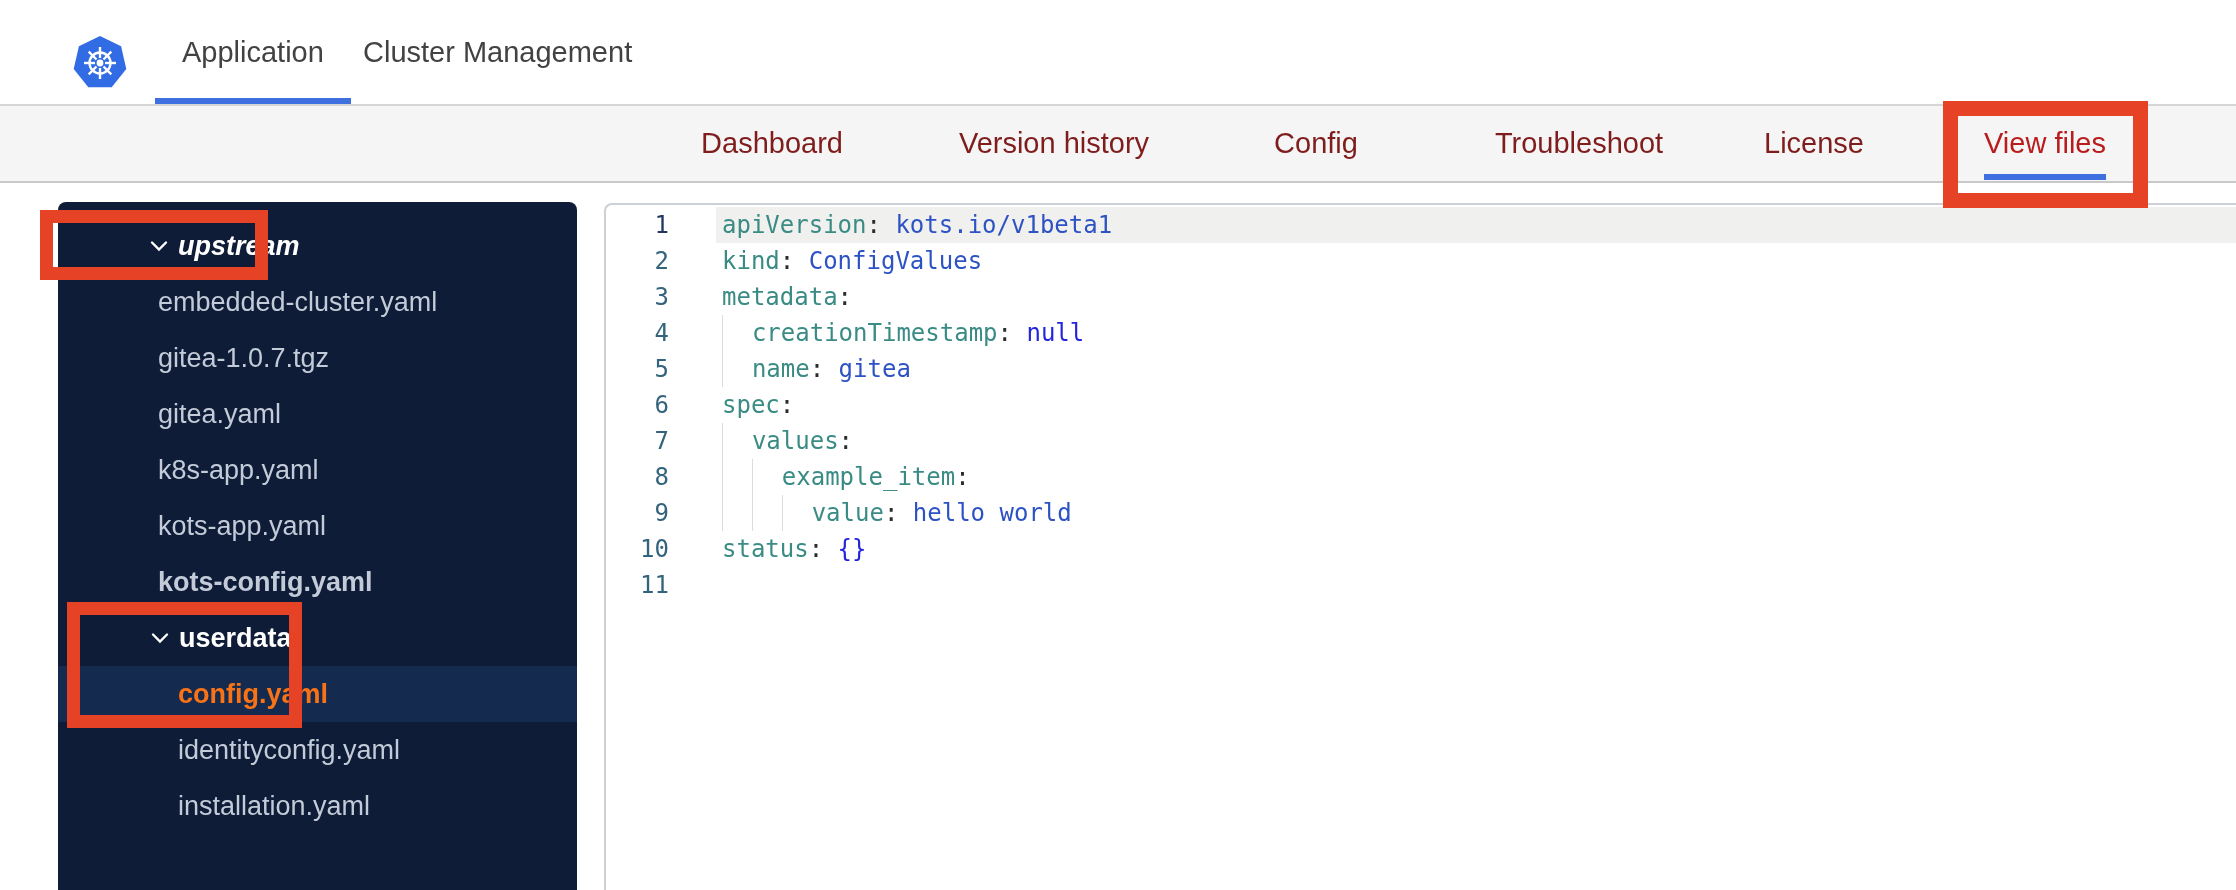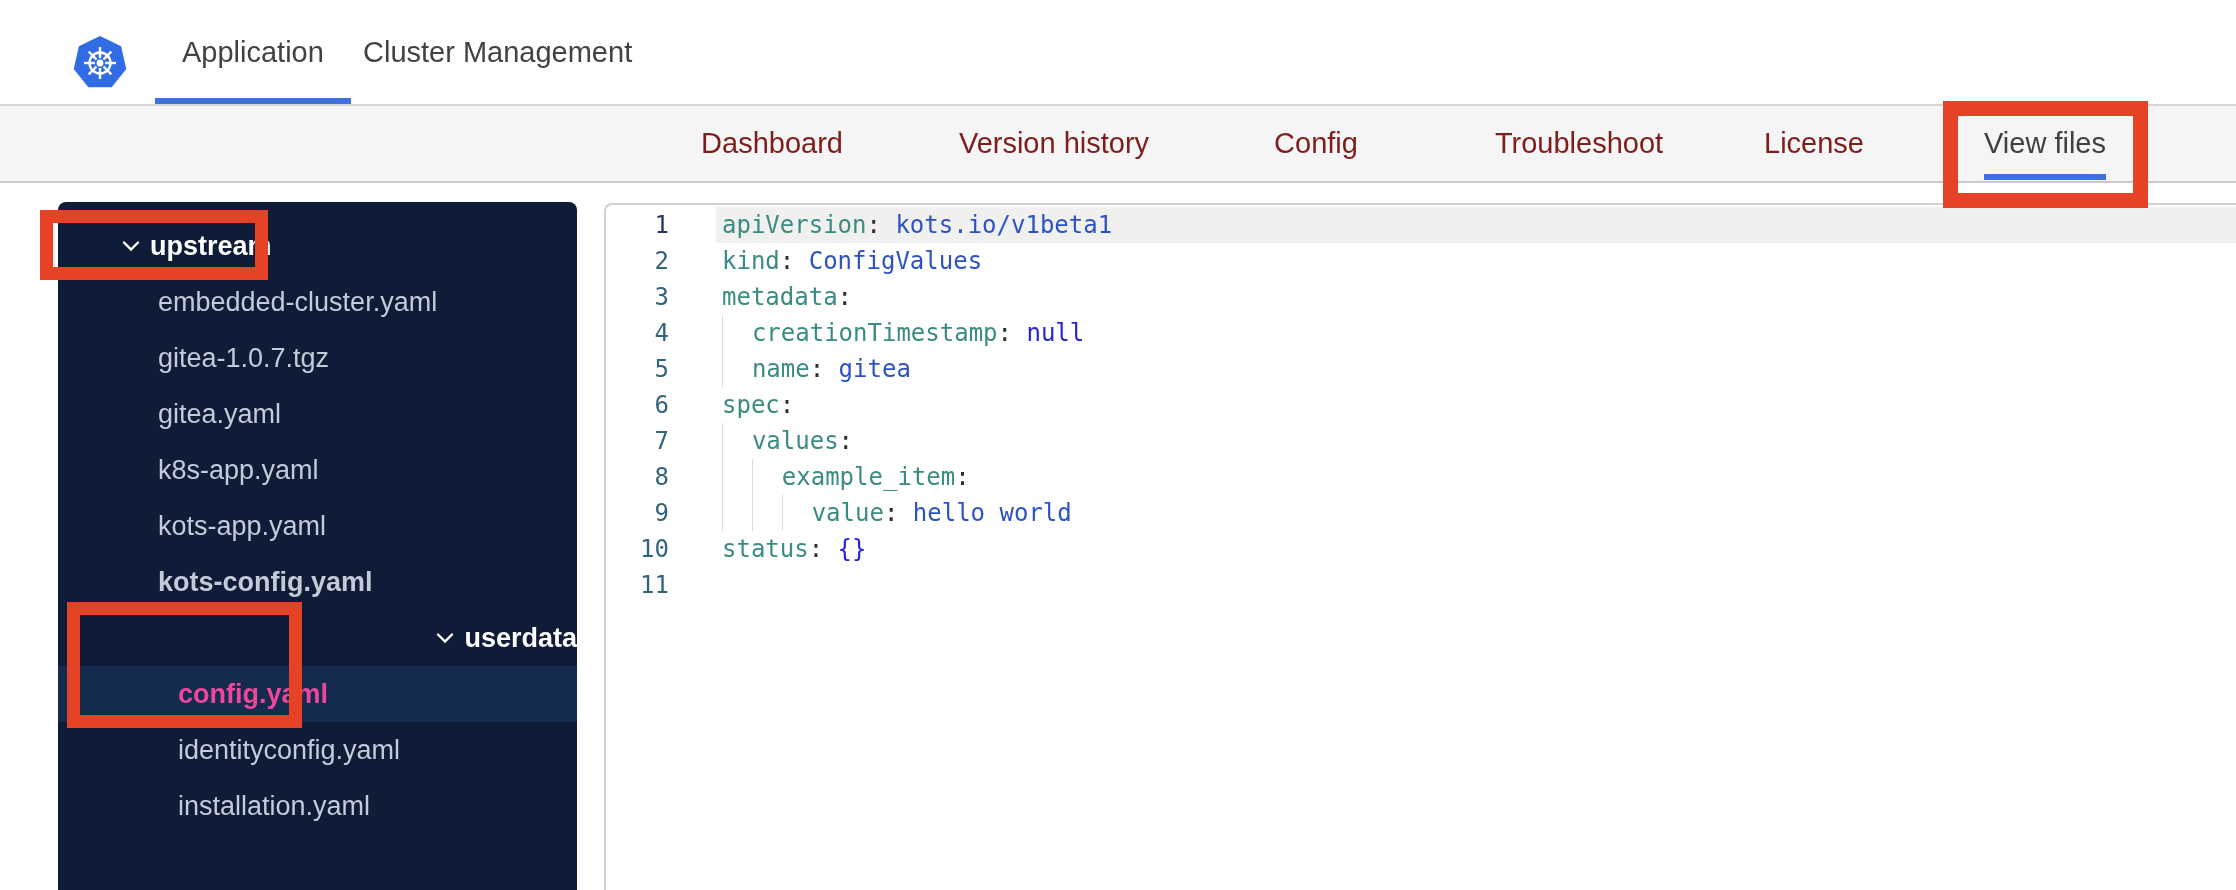--- a/index.html
+++ b/index.html
@@ -17,33 +17,33 @@
     padding:0 27px;box-sizing:border-box;font-size:29px;color:#424242;cursor:pointer;}
   .ht0{left:155px;} .ht1{left:336px;}
   .header-tab .tab-underline{position:absolute;left:0;bottom:0;width:100%;height:6px;background:var(--accent);display:none;}
   .header-tab.active .tab-underline{display:block;}
 
   
   .navbar{position:absolute;left:0;top:106px;width:100%;height:77px;background:var(--nav-bg);
     border-bottom:2px solid #c9c9c9;box-sizing:border-box;}
   .nav-item{position:absolute;top:0;height:75px;display:flex;align-items:center;justify-content:center;
     transform:translateX(-50%);font-size:29px;color:#7f1d1d;cursor:pointer;}
-  .nav-item.active{color:#404040;}
+  .nav-item.active{color:#b91c1c;}
   .nav-item .nav-underline{position:absolute;left:0;bottom:1px;width:100%;height:6px;background:var(--accent);display:none;}
   .nav-item.active .nav-underline{display:block;}
   .nv0{left:772px;} .nv1{left:1054px;} .nv2{left:1316px;} .nv3{left:1562px;margin-left:17px;} .nv4{left:1814px;} .nv5{left:2045px;}
 
   
   .sidebar{position:absolute;left:58px;top:202px;width:519px;height:688px;background:var(--sb-bg);
     border-radius:8px 8px 0 0;padding-top:16px;box-sizing:border-box;overflow:hidden;}
   .tree-row{height:56px;display:flex;align-items:center;box-sizing:border-box;cursor:pointer;white-space:nowrap;}
   .tree-row .chev{display:inline-flex;width:18px;margin-right:10px;flex:0 0 auto;}
   .tree-row.folder{color:#ffffff;font-weight:bold;font-size:27px;}
   .tree-row.file{color:var(--sb-file);font-size:27px;}
-  .tree-row.selected{background:var(--sb-sel);color:#ec4899;font-weight:bold;}
+  .tree-row.selected{background:var(--sb-sel);color:#f97316;font-weight:bold;}
 
   
   .editor{position:absolute;left:604px;top:203px;width:1632px;height:687px;background:#fff;
     border:2px solid #cdd1d6;border-right:none;border-bottom:none;border-radius:8px 0 0 0;
     box-sizing:border-box;overflow:hidden;}
   .code{padding-top:2px;font-family:"DejaVu Sans Mono",monospace;font-size:24px;line-height:36px;}
   .code-line{display:flex;height:36px;}
   .gutter{width:110px;flex:0 0 auto;text-align:right;padding-right:47px;box-sizing:border-box;
     color:var(--gut);user-select:none;}
   .code-line.active .gutter{color:var(--gut-active);}
@@ -112,21 +112,21 @@
       <div class="nav-item nv4">
         <span>License</span>
       </div>
       <div class="nav-item nv5 active">
         <span>View files</span>
         <div class="nav-underline"></div>
       </div>
     </nav>
 
   <aside class="sidebar">
-      <div class="tree-row folder" style="padding-left: 64px;">
+      <div class="tree-row folder" style="padding-left: 92px; font-style: italic;">
         <span class="chev">
           <svg width="18" height="12" viewBox="0 0 18 12" fill="none" stroke="#ffffff" stroke-width="2.4" stroke-linecap="round">
             <path d="M2 2.5 L9 9.5 L16 2.5"></path>
           </svg>
         </span>
         <span>upstream</span>
       </div>
       <div class="tree-row file" style="padding-left: 100px;">
         <span>embedded-cluster.yaml</span>
       </div>
@@ -138,21 +138,21 @@
       </div>
       <div class="tree-row file" style="padding-left: 100px;">
         <span>k8s-app.yaml</span>
       </div>
       <div class="tree-row file" style="padding-left: 100px;">
         <span>kots-app.yaml</span>
       </div>
       <div class="tree-row file" style="padding-left: 100px; font-weight: bold;">
         <span>kots-config.yaml</span>
       </div>
-      <div class="tree-row folder" style="padding-left: 93px; justify-content: flex-end;">
+      <div class="tree-row folder" style="padding-left: 93px;">
         <span class="chev">
           <svg width="18" height="12" viewBox="0 0 18 12" fill="none" stroke="#ffffff" stroke-width="2.4" stroke-linecap="round">
             <path d="M2 2.5 L9 9.5 L16 2.5"></path>
           </svg>
         </span>
         <span>userdata</span>
       </div>
       <div class="tree-row file selected" style="padding-left: 120px;">
         <span>config.yaml</span>
       </div>

